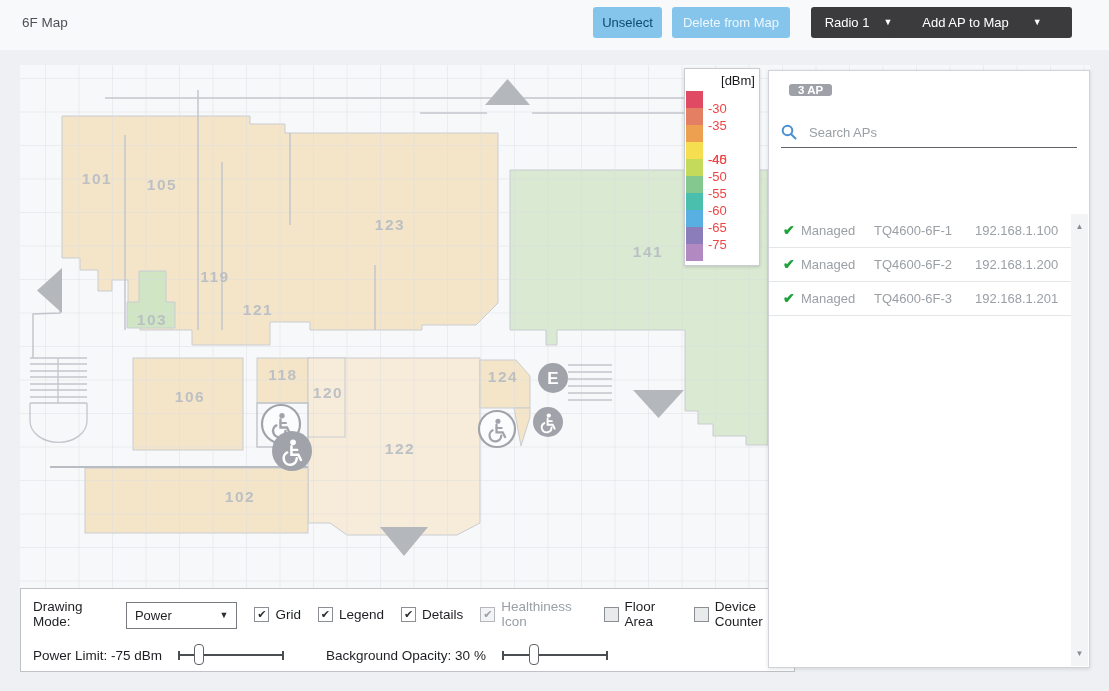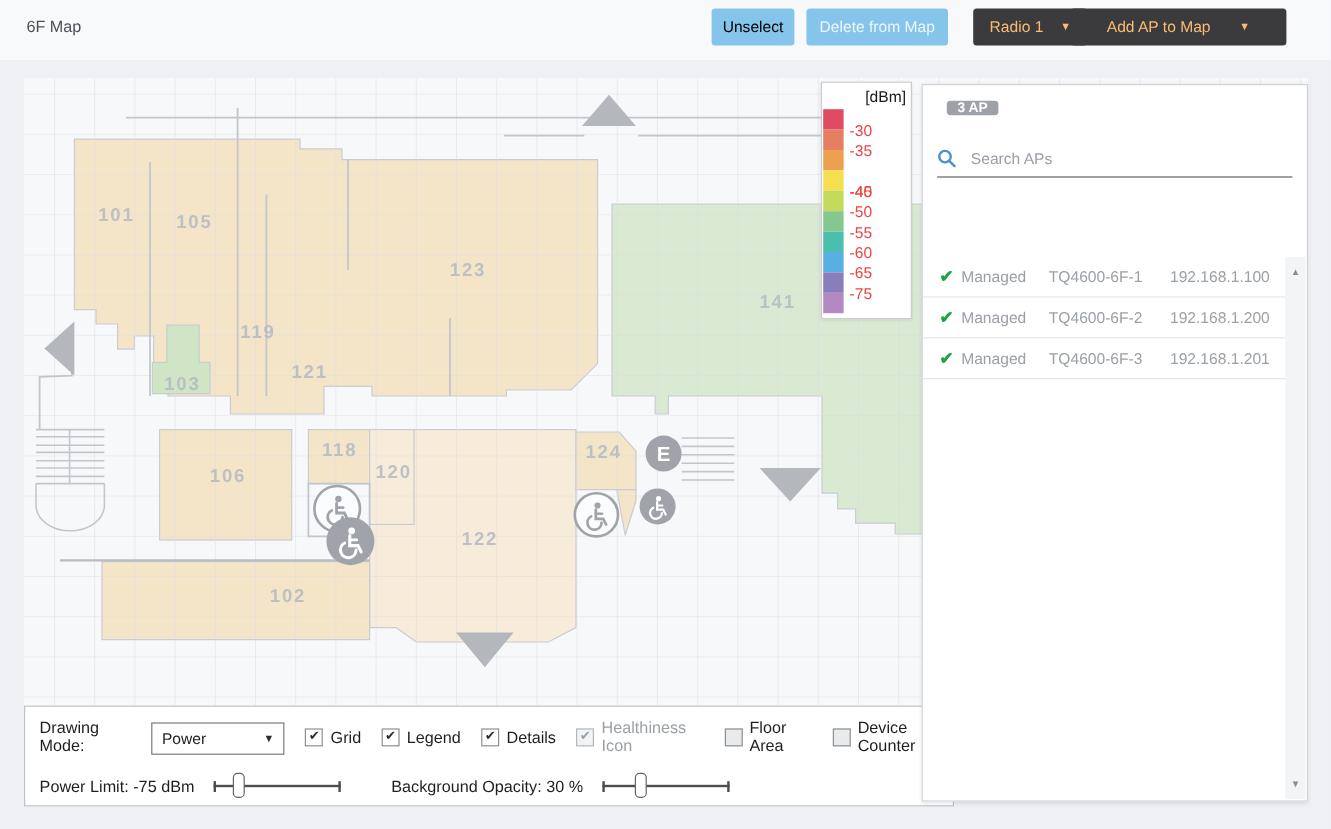--- a/index.html
+++ b/index.html
@@ -5,22 +5,22 @@
   html,body{margin:0;padding:0;}
   body{width:1109px;height:691px;overflow:hidden;background:#eef0f4;
        font-family:"Liberation Sans",sans-serif;position:relative;}
   #app{position:absolute;left:0;top:0;width:1109px;height:691px;}
 
   
   .topbar{position:absolute;left:0;top:0;width:1109px;height:50px;background:#f8f9fb;}
   .page-title{position:absolute;left:22px;top:15px;font-size:13.5px;color:#4e5258;}
   .btn{position:absolute;top:7px;height:31px;border-radius:3px;font-size:13px;
        display:flex;align-items:center;justify-content:center;cursor:pointer;box-sizing:border-box;}
-  .btn-blue{background:#85c5ec;color:#000000;}
-  .btn-dark{background:#3b3b3d;color:#fdba74;}
+  .btn-blue{background:#85c5ec;color:#0c4a6e;}
+  .btn-dark{background:#3b3b3d;color:#ffffff;}
   #btn-unselect{left:593px;width:69px;}
   #btn-delete{left:672px;width:118px;color:rgba(255,255,255,.85);}
   #btn-radio{left:811px;width:95px;gap:14px;}
   #btn-addap{left:892px;width:180px;gap:24px;}
   .caret{font-size:9px;line-height:9px;}
 
   
   .map{position:absolute;left:20px;top:65px;width:1070px;height:603px;background:#f7f8f9;}
   .map svg{display:block;}
   .room-label{font-size:15.5px;font-weight:bold;fill:#b7bcc3;letter-spacing:1.5px;opacity:.9;}

